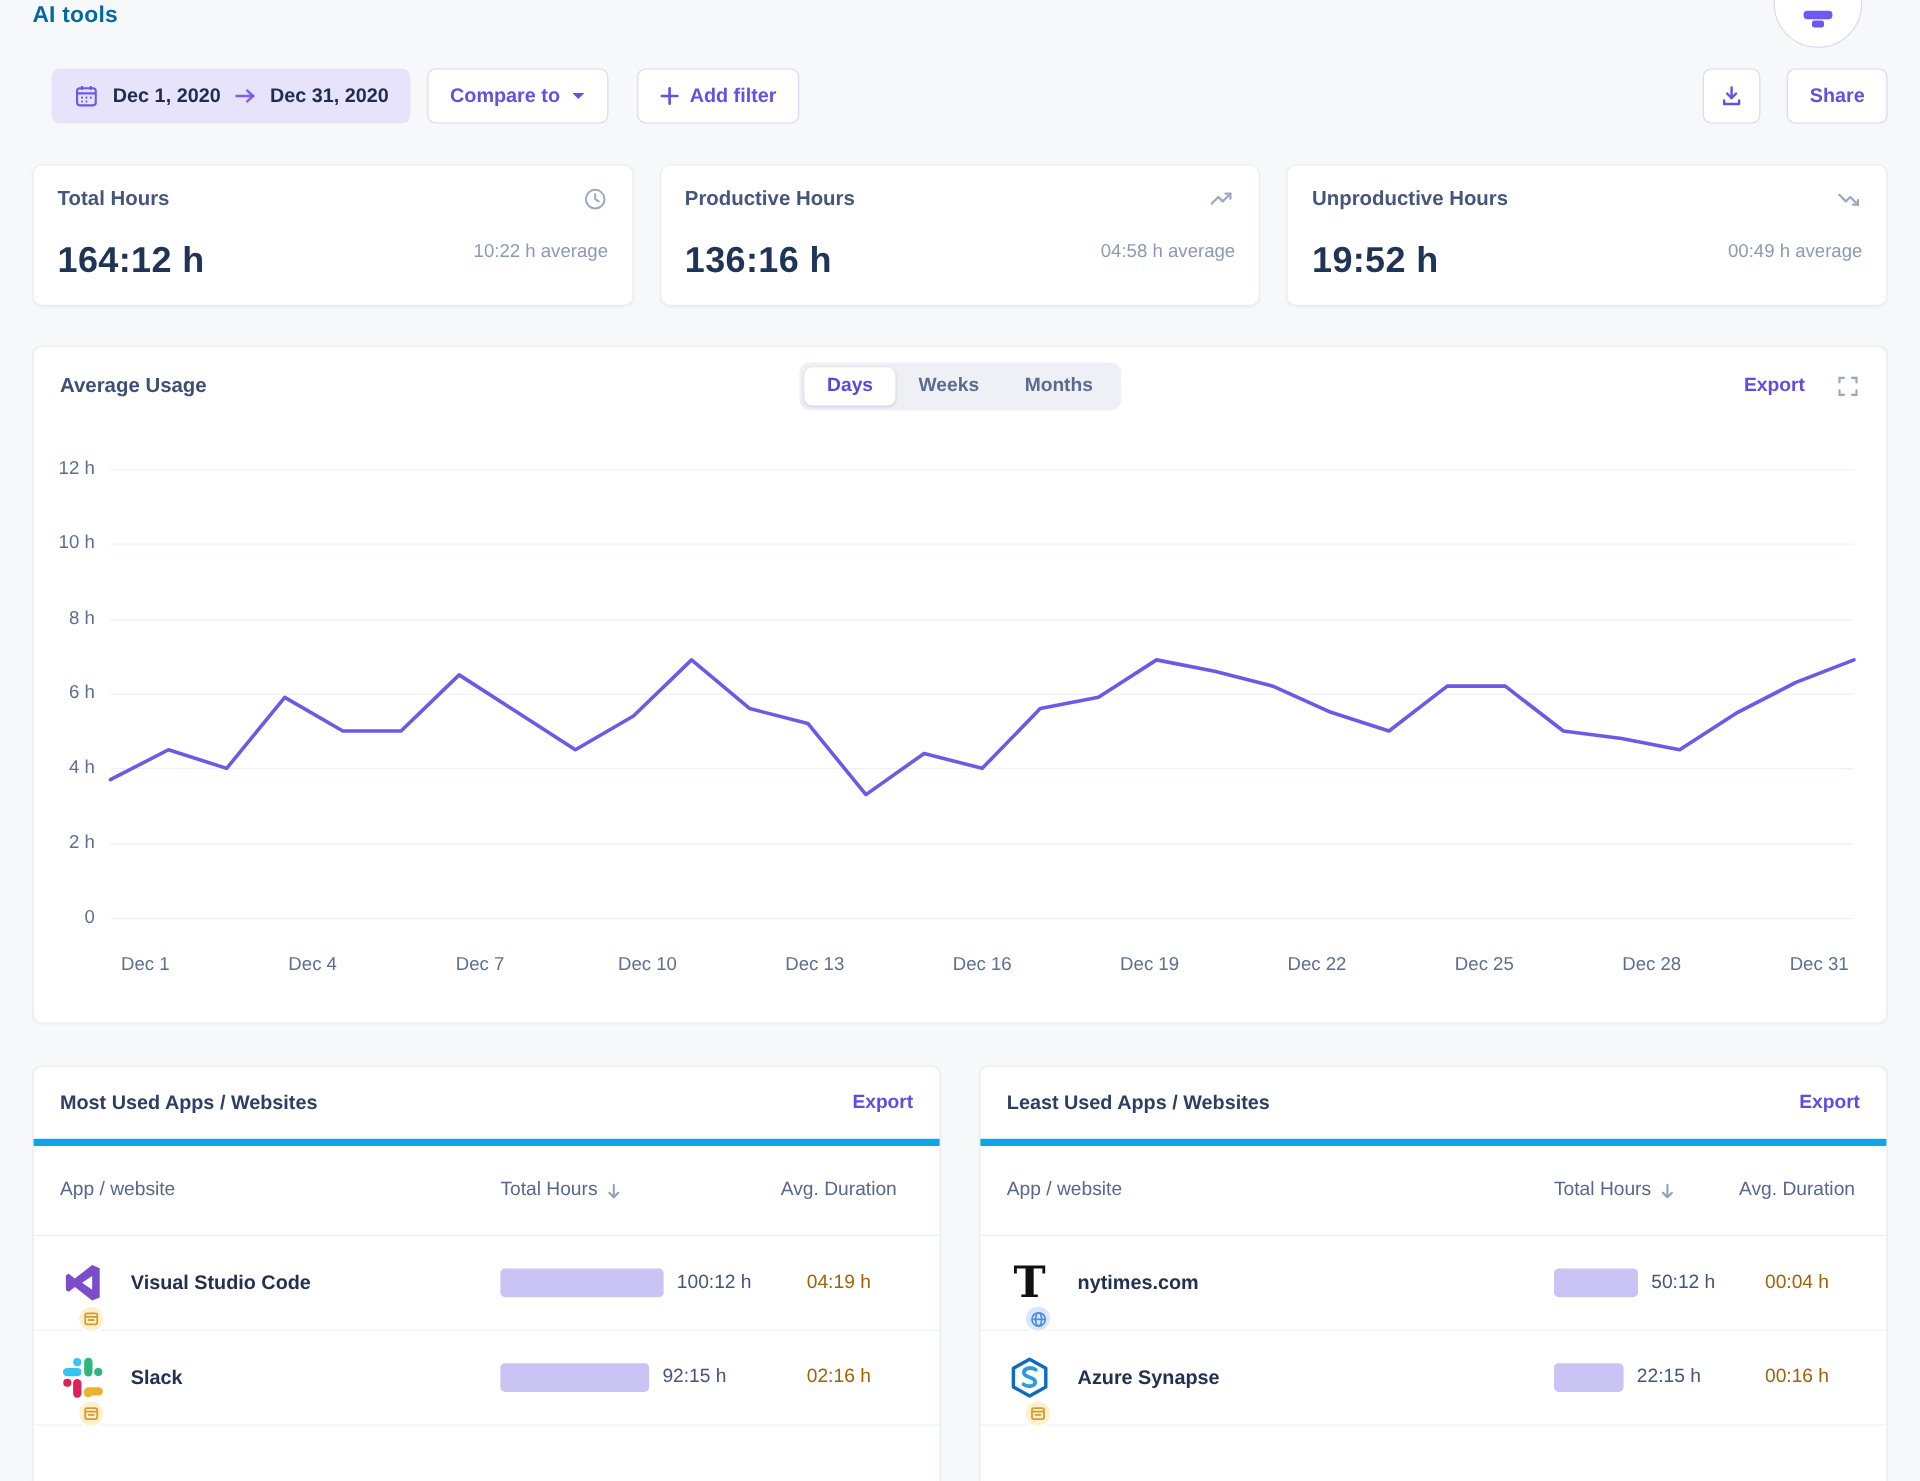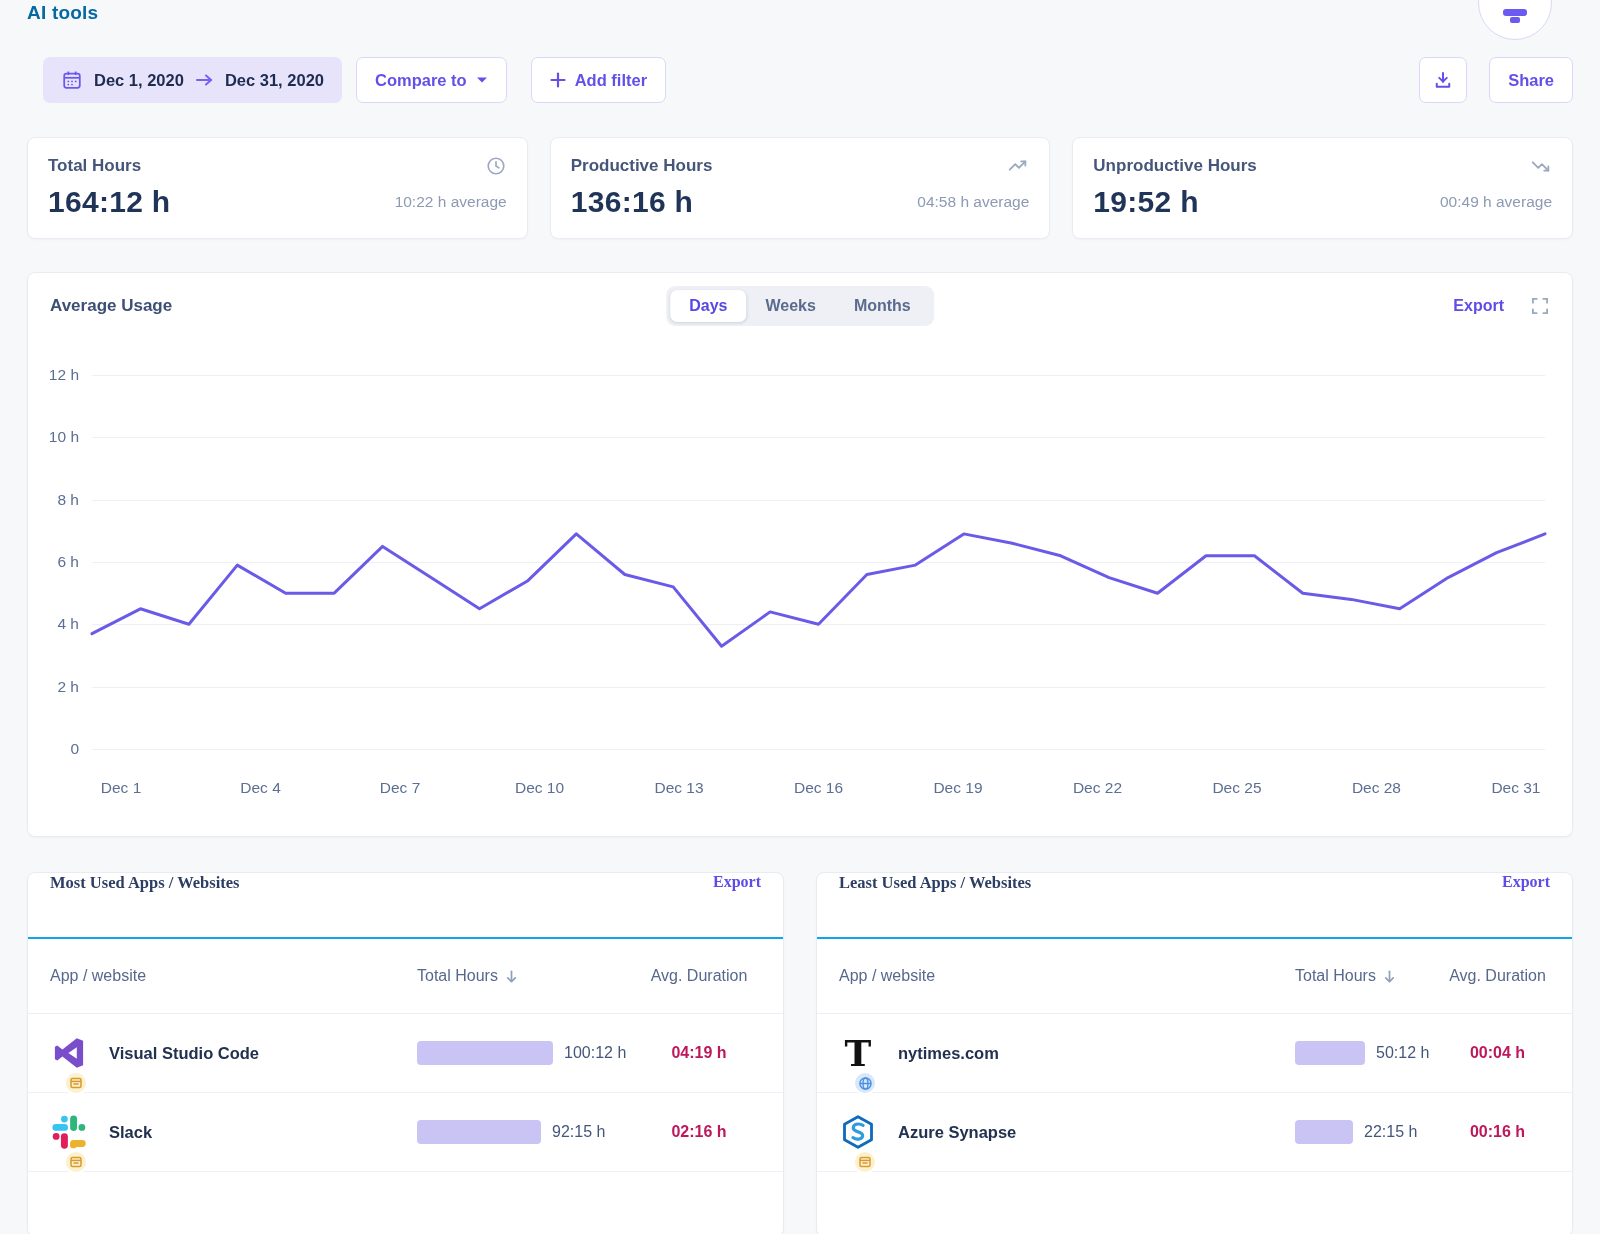--- a/index.html
+++ b/index.html
@@ -28,21 +28,21 @@
   .btn-outline { background:#fff; border:1.5px solid #ddd6f9; border-radius:7px; height:46px;
     display:flex; align-items:center; gap:9px; padding:17px 18px; color:#6350e8; font-weight:700; font-size:16.5px; cursor:pointer; }
   .toolbar-spacer { flex:1; }
   .icon-btn { width:48px; justify-content:center; padding:0; }
 
   .stats { display:flex; gap:22px; margin-top:34px; }
   .stat-card { flex:1; background:#fff; border:1px solid #e9ebf2; border-radius:8px;
     padding:17px 20px 19px; box-shadow:0 1px 2px rgba(20,30,70,.03); }
   .stat-top { display:flex; justify-content:space-between; align-items:center;
     color:#45567a; font-size:17px; font-weight:600; }
-  .stat-bottom { display:flex; justify-content:space-between; align-items:center; margin-top:8px; }
+  .stat-bottom { display:flex; justify-content:space-between; align-items:flex-start; margin-top:24px; }
   .stat-value { font-size:30px; font-weight:700; color:#1f3457; letter-spacing:.3px; }
   .stat-avg { color:#8d9ab2; font-size:15.5px; }
   .muted-icon { color:#9aa8c0; }
 
   .chart-card { margin-top:33px; background:#fff; border:1px solid #e9ebf2; border-radius:8px;
     height:565px; position:relative; box-shadow:0 1px 2px rgba(20,30,70,.03); }
   .chart-header { height:66px; display:flex; align-items:center; padding:0 22px; position:relative; }
   .chart-title { font-weight:700; font-size:17px; color:#3c4f74; }
   .seg { position:absolute; left:50%; top:13px; transform:translateX(-50%);
     background:#eef0f5; border-radius:9px; padding:4px; display:flex; }
@@ -55,41 +55,41 @@
   .gridline { position:absolute; left:0; right:0; height:1px; background:#edf0f6; }
   .ylabel { position:absolute; right:calc(100% + 13px); transform:translateY(-50%);
     font-size:15.5px; color:#5c6f93; white-space:nowrap; }
   .xlabel { position:absolute; top:calc(100% + 30px); transform:translateX(-50%);
     font-size:15.5px; color:#5c6f93; white-space:nowrap; }
   .line-svg { position:absolute; inset:0; width:100%; height:100%; overflow:visible; }
 
   .tables { display:flex; gap:32px; margin-top:35px; }
   .table-card { flex:1; background:#fff; border:1px solid #e9ebf2; border-radius:8px;
     height:365px; box-shadow:0 1px 2px rgba(20,30,70,.03); }
-  .table-head { height:66px; display:flex; align-items:flex-start; justify-content:space-between;
-    padding:0 22px; border-bottom:2px solid #0ea5e9;font-family:Liberation Serif, serif; }
+  .table-head { height:66px; display:flex; align-items:center; justify-content:space-between;
+    padding:0 22px; border-bottom:6px solid #0ea5e9; }
   .table-title { font-weight:700; font-size:16.5px; color:#2c3e63; }
   .thead-row { display:flex; align-items:center; height:75px; padding:0 22px;
     color:#57688c; font-size:16px; border-bottom:1px solid #eceef4; }
   .cell-app { flex:1; display:flex; align-items:center; gap:21px; }
   .cell-hours { width:220px; display:flex; align-items:center; }
   .cell-dur { width:124px; text-align:center; }
   .t-right .cell-hours { width:150px; }
   .t-right .cell-dur { width:105px; }
   .th-sort { display:flex; align-items:center; gap:6px; cursor:pointer; }
   .trow { height:79px; border-bottom:1px solid #eef0f5; display:flex; align-items:center; padding:0 22px; }
   .app-icon { width:38px; height:38px; position:relative; flex:0 0 38px; display:flex; align-items:center; justify-content:center; }
   .badge { position:absolute; left:14px; top:37px; width:24px; height:24px; border-radius:50%;
     display:flex; align-items:center; justify-content:center; border:2px solid #fff; }
   .badge-app { background:#fcf0cd; }
   .badge-web { background:#d8e7fa; }
   .app-name { font-weight:700; font-size:16.5px; color:#21314f; }
   .bar { height:24px; border-radius:4px; background:#cac4f5; flex:0 0 auto; }
   .hours-val { margin-left:11px; font-size:16px; color:#44567c; white-space:nowrap; }
-  .dur-val { font-weight:700; color:#be185d; font-size:16px; }
+  .dur-val { font-weight:400; color:#a16207; font-size:16px; }
   .nyt-glyph { font-family:"DejaVu Serif","Liberation Serif",serif; font-size:36px; font-weight:700; color:#111; line-height:1; }
 </style>
 </head>
 <body>
 
 <div class="page">
 
   <div class="bell-btn">
     <span class="bell-glyph">
         <i></i>

